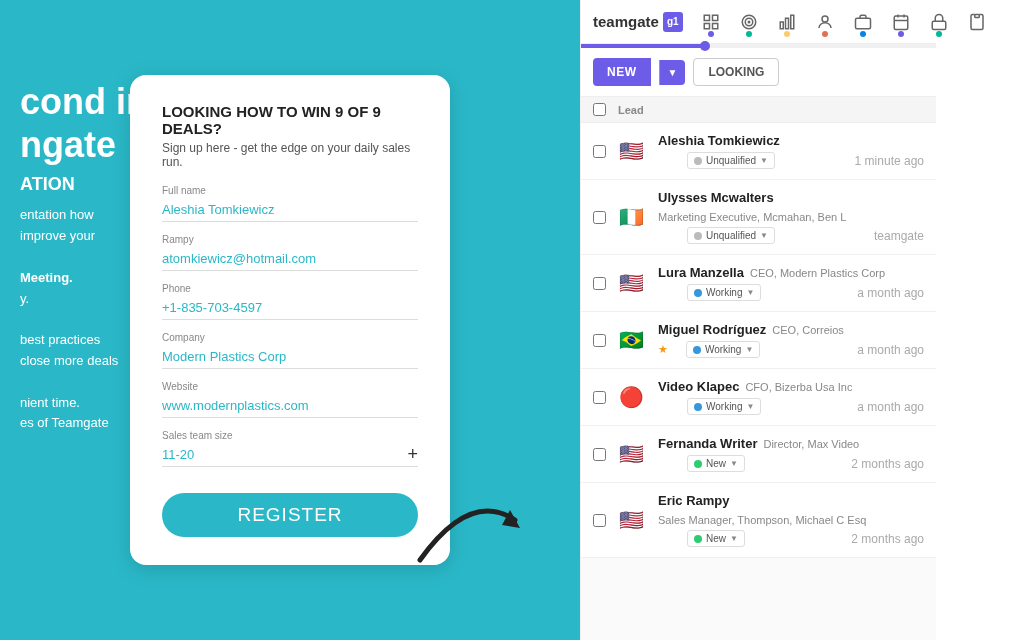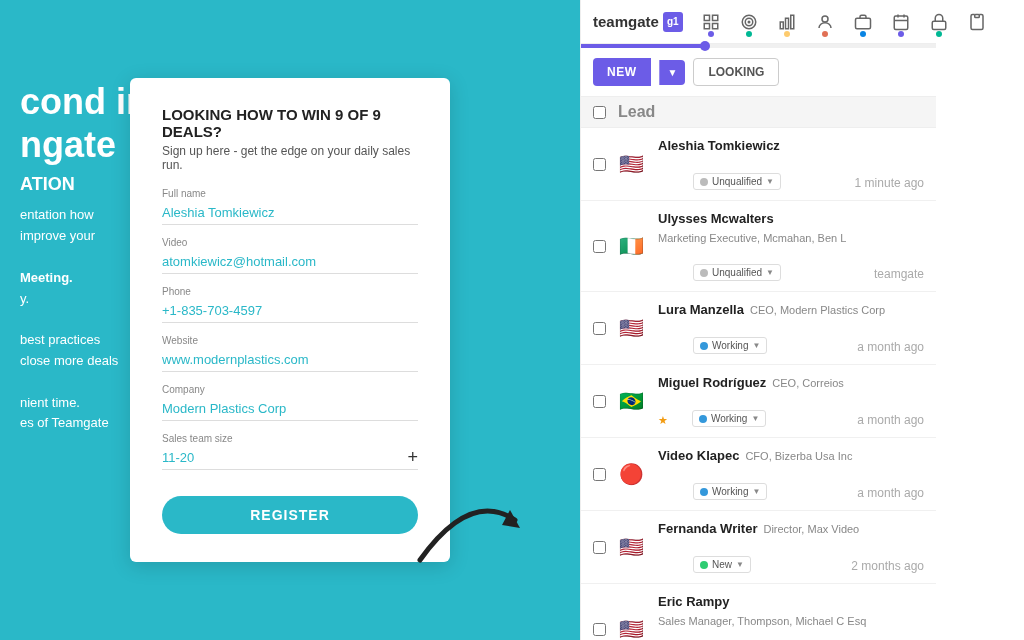--- a/index.html
+++ b/index.html
@@ -33,21 +33,21 @@
       bottom: 60px;
       right: 50px;
       width: 120px;
       height: 120px;
       z-index: 10;
     }
 
     
     .form-card {
       background: white;
-      border-radius: 6px;
+      border-radius: 16px;
       padding: 28px 32px;
       width: 320px;
       position: relative;
       z-index: 5;
       box-shadow: 0 4px 20px rgba(0,0,0,0.15);
     }
     .form-card h2 {
       font-size: 15px;
       font-weight: 800;
       color: #222;
@@ -92,22 +92,22 @@
       cursor: pointer;
       padding-left: 8px;
     }
     .register-btn {
       width: 100%;
       background: #2ab8c8;
       color: white;
       border: none;
       border-radius: 25px;
       padding: 11px;
-      font-size: 14px;
-      font-weight: 700;
+      font-size: 19px;
+      font-weight: 400;
       letter-spacing: 1px;
       cursor: pointer;
       margin-top: 14px;
       text-transform: uppercase;
     }
 
     
     .right-panel {
       width: 356px;
       background: white;
@@ -242,21 +242,21 @@
     }
     .leads-header {
       display: flex;
       align-items: center;
       padding: 6px 12px;
       background: #f5f5f5;
       border-bottom: 1px solid #eee;
     }
     .leads-header input[type=checkbox] { margin-right: 12px; }
     .leads-header span {
-      font-size: 16px;
+      font-size: 11px;
       color: #888;
       font-weight: 600;
     }
 
     .lead-item {
       display: flex;
       align-items: center;
       padding: 10px 12px;
       border-bottom: 1px solid #f0f0f0;
       background: white;
@@ -285,23 +285,23 @@
       font-size: 13px;
       font-weight: 700;
       color: #222;
     }
     .lead-role {
       font-size: 11px;
       color: #888;
     }
     .lead-status-row {
       display: flex;
-      align-items: flex-end;
-      gap: 24px;
-      margin-top: 20px;
+      align-items: center;
+      gap: 18px;
+      margin-top: 4px;
     }
     .star-icon { color: #f39c12; font-size: 11px; }
     .status-badge {
       display: flex;
       align-items: center;
       gap: 4px;
       border: 1px solid #ddd;
       border-radius: 3px;
       padding: 2px 6px;
       font-size: 10px;
@@ -350,34 +350,34 @@
 
   <div class="form-card">
     <h2>LOOKING HOW TO WIN 9 OF 9 DEALS?</h2>
     <p class="subtitle">Sign up here - get the edge on your daily sales run.</p>
 
     <div class="form-field">
       <label>Full name</label>
       <input type="text" value="Aleshia Tomkiewicz" style="">
     </div>
     <div class="form-field">
-      <label>Video</label>
+      <label>Rampy</label>
       <input type="email" value="atomkiewicz@hotmail.com" style="">
     </div>
     <div class="form-field">
       <label>Phone</label>
       <input type="tel" value="+1-835-703-4597" style="">
     </div>
     <div class="form-field">
+      <label>Company</label>
+      <input type="text" value="Modern Plastics Corp" style="">
+    </div>
+    <div class="form-field">
       <label>Website</label>
       <input type="url" value="www.modernplastics.com" style="">
-    </div>
-    <div class="form-field">
-      <label>Company</label>
-      <input type="text" value="Modern Plastics Corp" style="">
     </div>
     <div class="form-field">
       <label>Sales team size</label>
       <div class="sales-team-row">
         <input type="text" value="11-20" style="">
         <span class="plus">+</span>
       </div>
     </div>
 
     <button class="register-btn">REGISTER</button>

